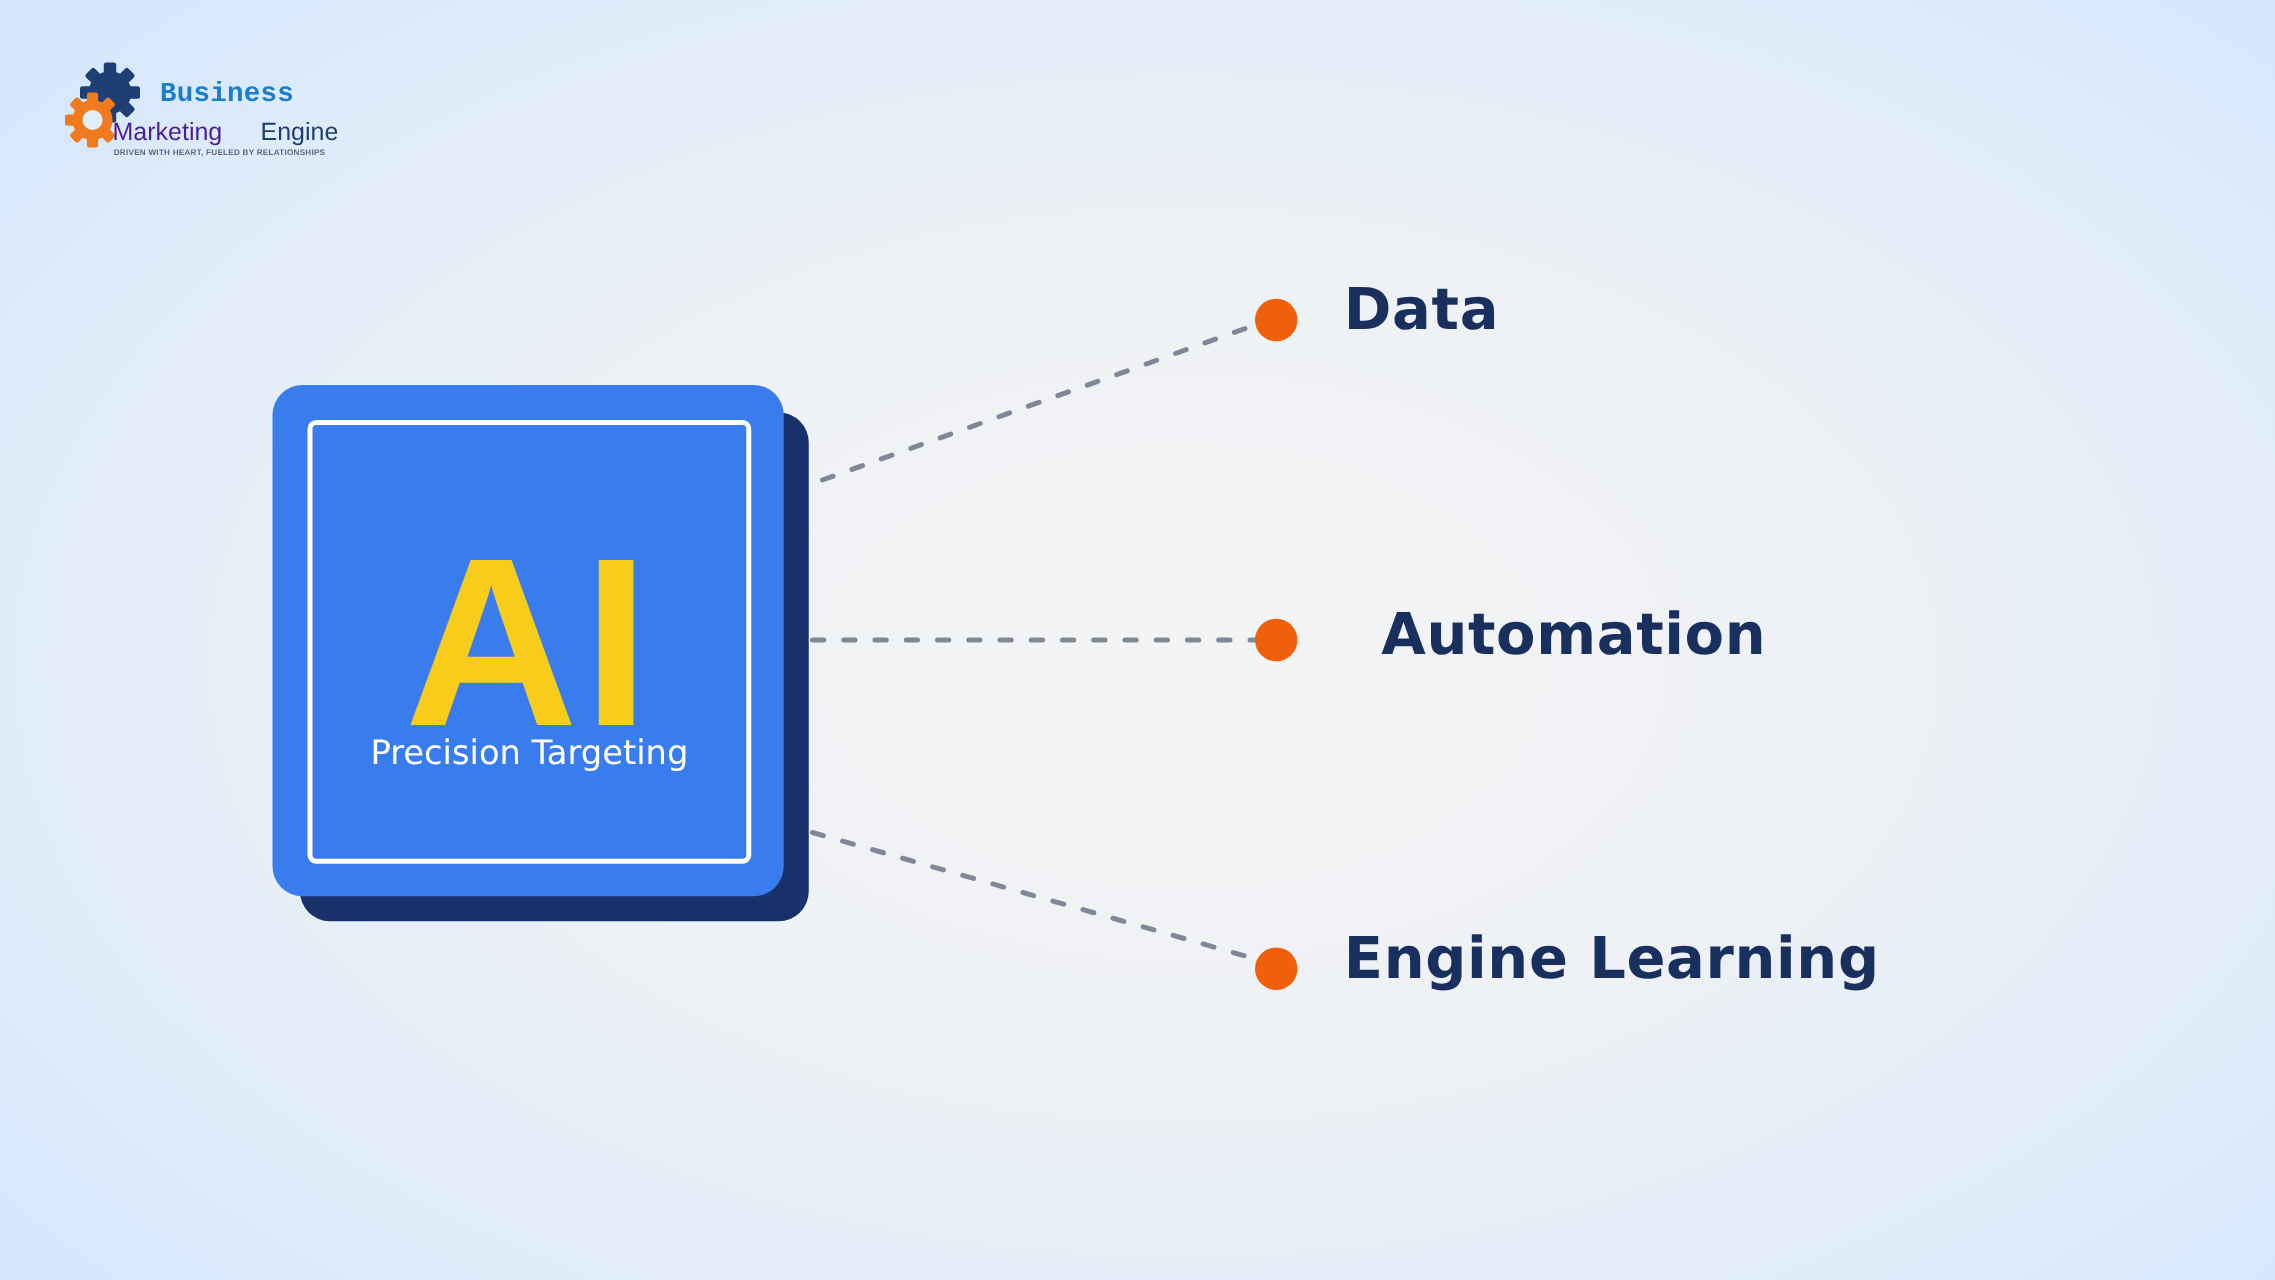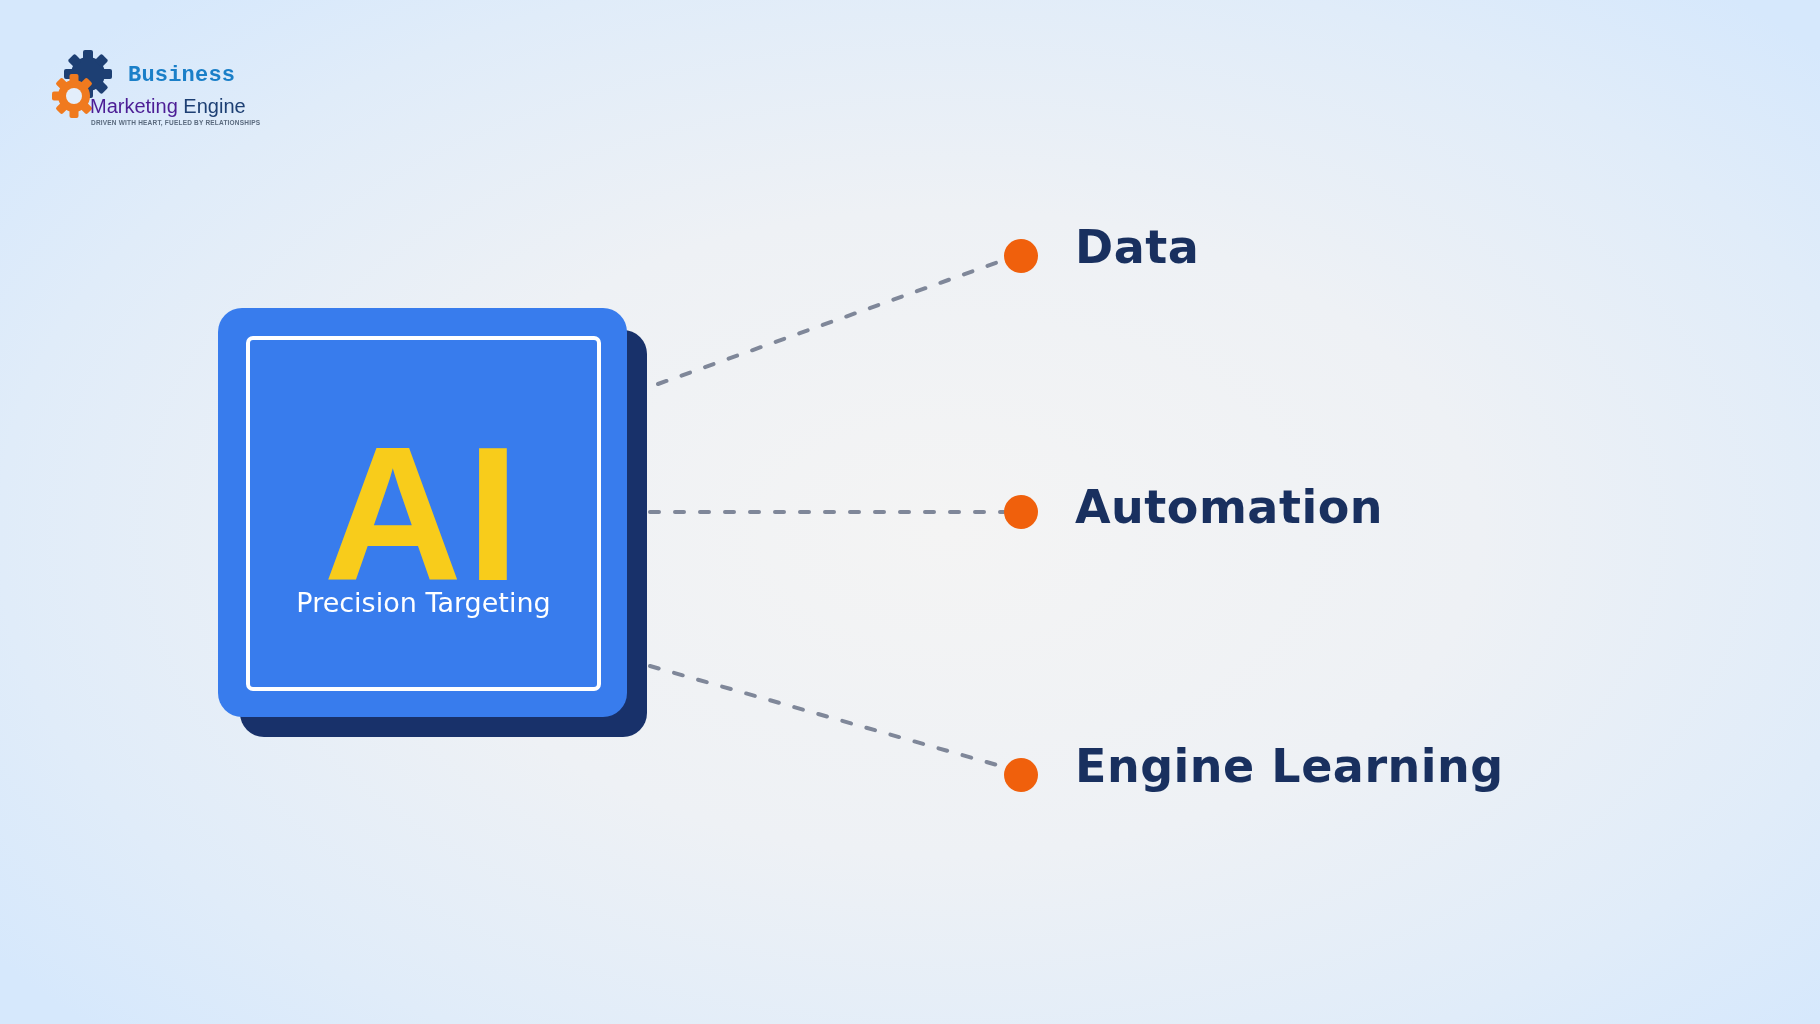--- a/index.html
+++ b/index.html
@@ -6,21 +6,21 @@
   body {
     width:1820px; height:1024px; overflow:hidden; position:relative;
     background: radial-gradient(ellipse 65% 70% at 52% 52%, #f4f4f4 0%, #eef1f5 45%, #e0ecf9 80%, #d6e8fc 100%);
     font-family: "DejaVu Sans", sans-serif;
   }
   .logo { position:absolute; left:52px; top:48px; width:230px; height:84px; }
   .logo svg { position:absolute; left:0; top:0; }
   .logo .brand1 { position:absolute; left:76px; top:17px; font-family:Liberation Mono, monospace; font-weight:700; font-size:22px; color:#1a7fc8; letter-spacing:0.2px; line-height:1; }
   .logo .brand2 { position:absolute; left:38px; top:48px; font-family:"Liberation Sans",sans-serif; font-size:20px; line-height:1; white-space:nowrap; }
   .logo .brand2 .mk { color:#4c1d95; }
-  .logo .brand2 .en { color:#1d3f73; }
+  .logo .brand2 .en { color:#1d3f73;padding-left:25px; }
   .logo .tag { position:absolute; left:39px; top:71px; font-family:"Liberation Sans",sans-serif; font-size:6.5px; color:#5a6a7e; letter-spacing:0.2px; white-space:nowrap; font-weight:700; }
 
   .ai-shadow { position:absolute; left:240px; top:330px; width:407px; height:407px; background:#18316a; border-radius:24px; }
   .ai-card { position:absolute; left:218px; top:308px; width:409px; height:409px; background:#387ced; border-radius:24px; }
   .ai-inner { position:absolute; left:28px; top:28px; width:347px; height:347px; border:4px solid #ffffff; border-radius:7px; }
   .ai-title { position:absolute; left:0; right:0; top:78px; text-align:center; font-family:"Liberation Sans",sans-serif; font-weight:700; font-size:192px; line-height:1; color:#f8cc1b; letter-spacing:4px; }
   .ai-sub { position:absolute; left:0; right:0; top:247px; text-align:center; font-family:"DejaVu Sans",sans-serif; font-size:27px; color:#ffffff; }
 
   svg.lines { position:absolute; left:0; top:0; }
   .dot { position:absolute; width:34px; height:34px; border-radius:50%; background:#f0600c; }
@@ -76,16 +76,16 @@
   <div class="ai-inner">
     <div class="ai-title">AI</div>
     <div class="ai-sub">Precision Targeting</div>
   </div>
 </div>
 
 <div class="dot" style="left:1004px; top:239px;"></div>
 <div class="label" style="left:1075px; top:224px;">Data</div>
 
 <div class="dot" style="left:1004px; top:495px;"></div>
-<div class="label" style="left:1075px; top:484px;">Automation</div>
+<div class="label" style="left:1105px; top:484px;">Automation</div>
 
 <div class="dot" style="left:1004px; top:758px;"></div>
 <div class="label" style="left:1075px; top:743px;">Engine Learning</div>
 
 </body></html>

